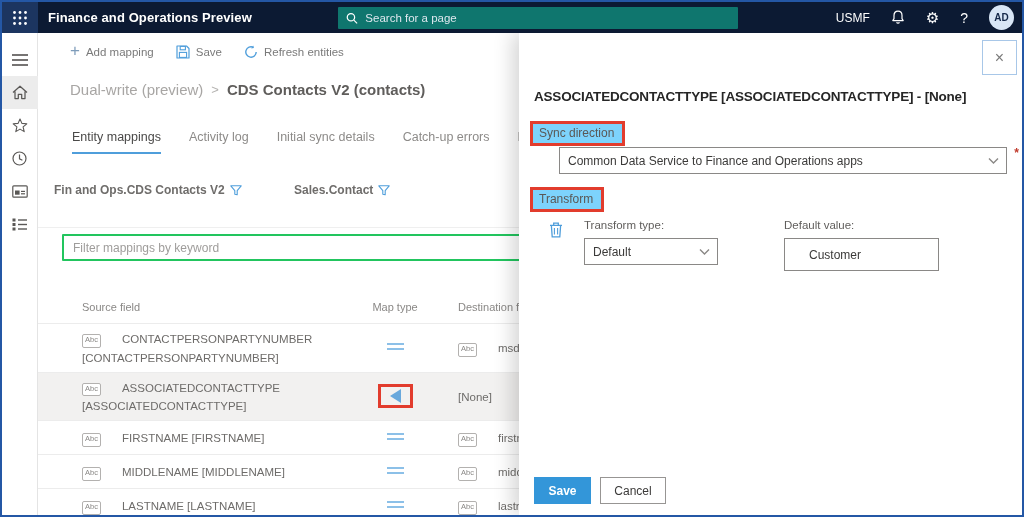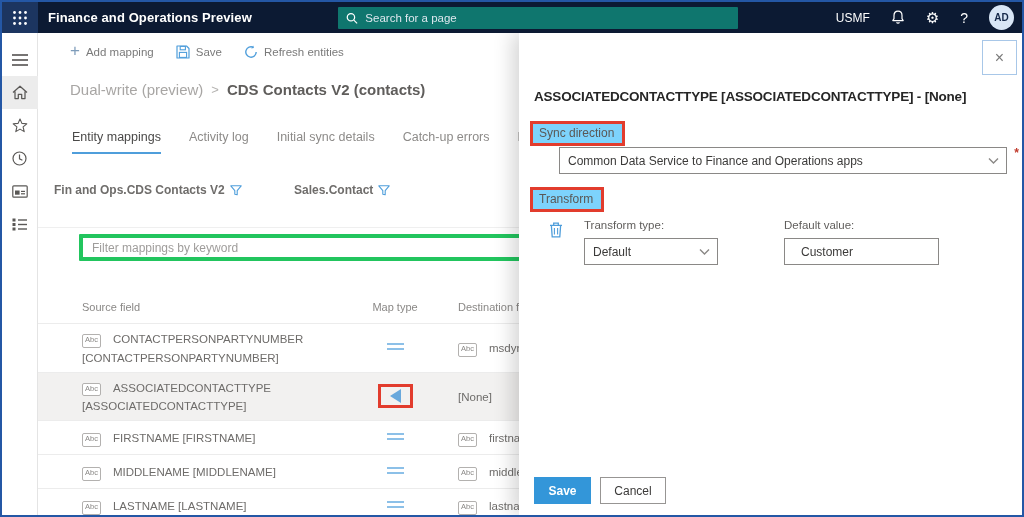--- a/index.html
+++ b/index.html
@@ -57,39 +57,39 @@
   .bc-sep{ color:#b5b3b1; font-size:13px; }
   .bc-current{ color:#5f5d5b; font-weight:bold; }
   .tabs{ position:absolute; left:34px; top:97px; display:flex; gap:28px; }
   .tab{ font-size:12.5px; color:#8d8b89; cursor:pointer; padding-bottom:8px; }
   .tab.active{ color:#4a4948; border-bottom:2px solid #4f9edb; }
   .entity-filters{ position:absolute; left:16px; top:150px; display:flex; align-items:center; }
   .entity-name{ font-size:12px; font-weight:bold; color:#6f6d6b; display:flex; align-items:center; gap:5px; }
   .entity-name.src{ width:240px; }
   .divider-line{ position:absolute; left:0; right:0; top:194px; border-top:1px solid #efefef; }
   .filter-box{
-    position:absolute; left:41px; top:201px; width:520px; height:27px;
-    border:4px solid #22c55e; border-radius:1px; background:#fff; display:flex; align-items:center;
+    position:absolute; left:24px; top:201px; width:520px; height:27px;
+    border:2px solid #22c55e; border-radius:1px; background:#fff; display:flex; align-items:center;
   }
   .filter-box input{ border:none; outline:none; width:100%; font-size:12px; padding:0 9px; color:#444; font-family:inherit; }
   .filter-box input::placeholder{ color:#9f9d9b; }
   
   .grid{ position:absolute; left:0; right:0; top:262px; }
   .grid-header{ display:flex; padding:6px 0 10px 0; border-bottom:1px solid #ececec; }
   .gh{ font-size:11px; color:#8a8886; }
   .col-src{ padding-left:44px; width:312px; flex:0 0 312px; }
   .col-map{ width:90px; flex:0 0 90px; text-align:center; }
   .col-dst{ flex:1; padding-left:18px; }
   .grid-row{ display:flex; align-items:center; border-bottom:1px solid #ececec; min-height:34px; padding:5px 0; }
   .grid-row.selected{ background:#f2f1f0; }
   .src-text,.dst-text{ font-size:11.5px; color:#6e6c6a; line-height:1.45; }
   .col-dst .dst-text{ white-space:nowrap; overflow:hidden; }
   .abc-badge{
     display:inline-block; border:1px solid #b3b1af; border-radius:2px; color:#8a8886;
-    font-size:7.5px; padding:0px 2px 1px 2px; margin-right:12px; vertical-align:1px; background:#fff;
+    font-size:7.5px; padding:0px 2px 1px 2px; margin-right:21px; vertical-align:1px; background:#fff;
   }
   .eq-icon{ display:inline-block; width:17px; }
   .eq-icon i{ display:block; border-top:2px solid #8cc0e8; margin:3px 0; }
   .tri-wrap{
     display:inline-flex; align-items:center; justify-content:center;
     border:3px solid #e23c2d; padding:2px 9px; background:transparent;
   }
   .tri-icon{
     width:0; height:0; border-top:7px solid transparent; border-bottom:7px solid transparent;
     border-right:11px solid #69a8dc;
@@ -120,22 +120,22 @@
   }
   .select-box .chev{ position:absolute; right:7px; top:50%; transform:translateY(-50%); }
   .sync-select{ left:15px; top:114px; right:15px;margin-left:25px; }
   .req-star{ position:absolute; right:3px; top:113px; color:#c0392b; font-size:12px; font-weight:bold; }
   .trash-btn{ position:absolute; left:30px; top:189px; cursor:pointer; }
   .field-label{ position:absolute; font-size:11.5px; color:#605e5c; }
   .ttype-label{ left:65px; top:186px; }
   .dval-label{ left:265px; top:186px; }
   .ttype-select{ left:65px; top:205px; width:134px; }
   .dval-input{
-    position:absolute; left:265px; top:205px; width:155px; height:27px;
-    border:1px solid #8a8886; font-size:12px; color:#3b3a39; padding:0 16px; font-family:inherit; outline:none;
+    position:absolute; left:265px; top:205px; width:155px; height:33px;
+    border:1px solid #8a8886; font-size:12px; color:#3b3a39; padding:0 24px; font-family:inherit; outline:none;
   }
   .panel-actions{ position:absolute; left:15px; bottom:11px; display:flex; gap:9px; }
   .btn{ height:27px; font-size:12px; font-family:inherit; cursor:pointer; display:flex; align-items:center; justify-content:center; }
   .btn-primary{ width:57px; background:#3396d9; color:#fff; border:1px solid #3396d9; font-weight:bold; }
   .btn-secondary{ width:66px; background:#fff; color:#3b3a39; border:1px solid #979593; }
 </style>
 </head>
 <body>
 
 <div id="app">

